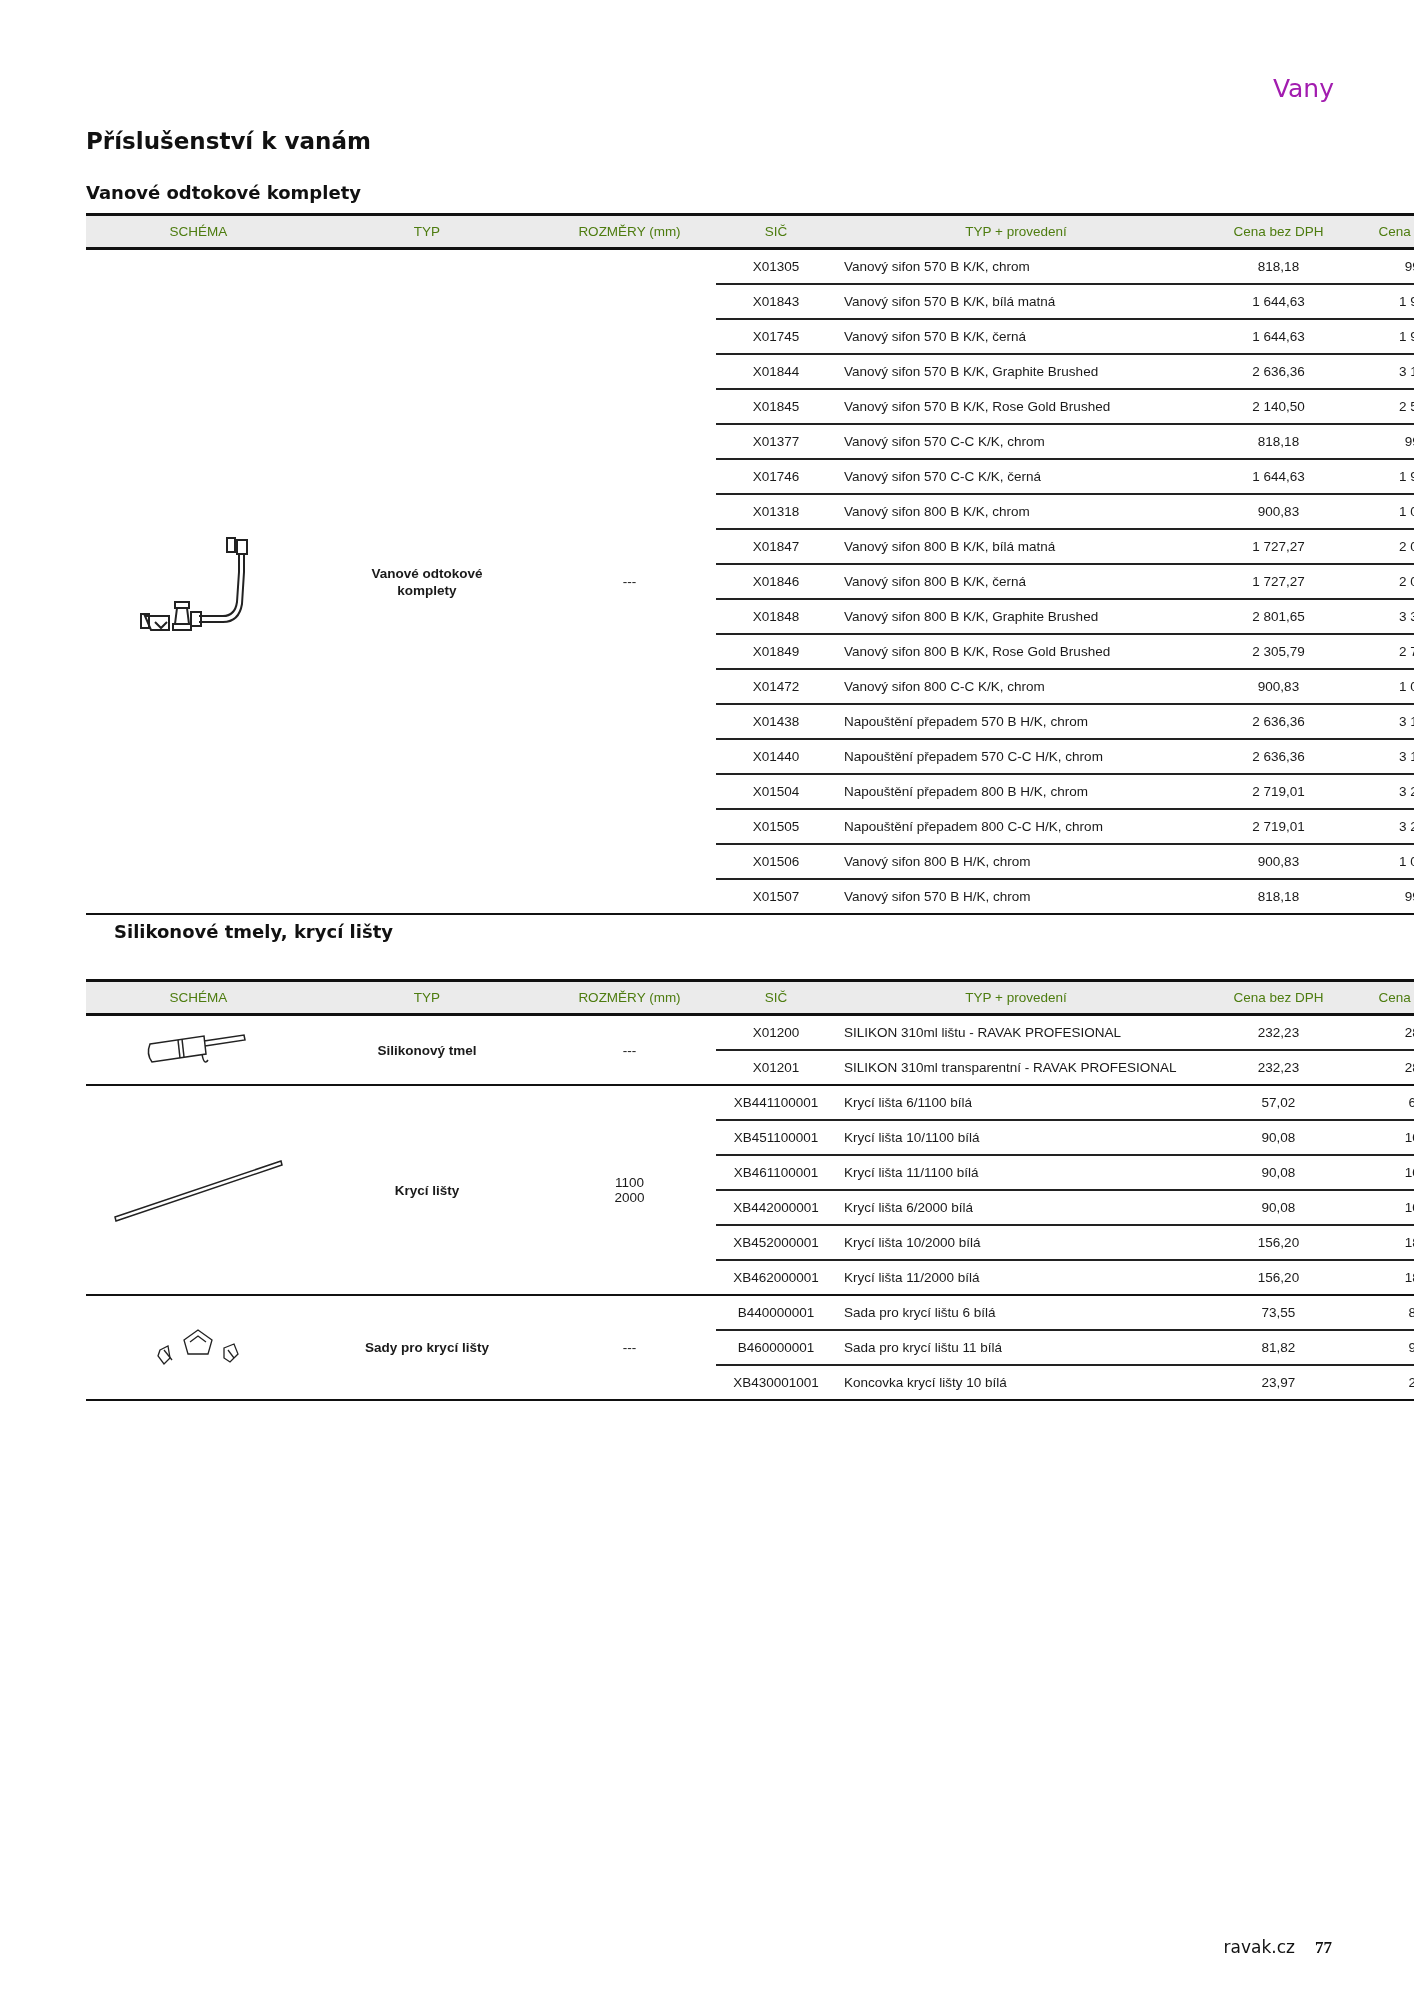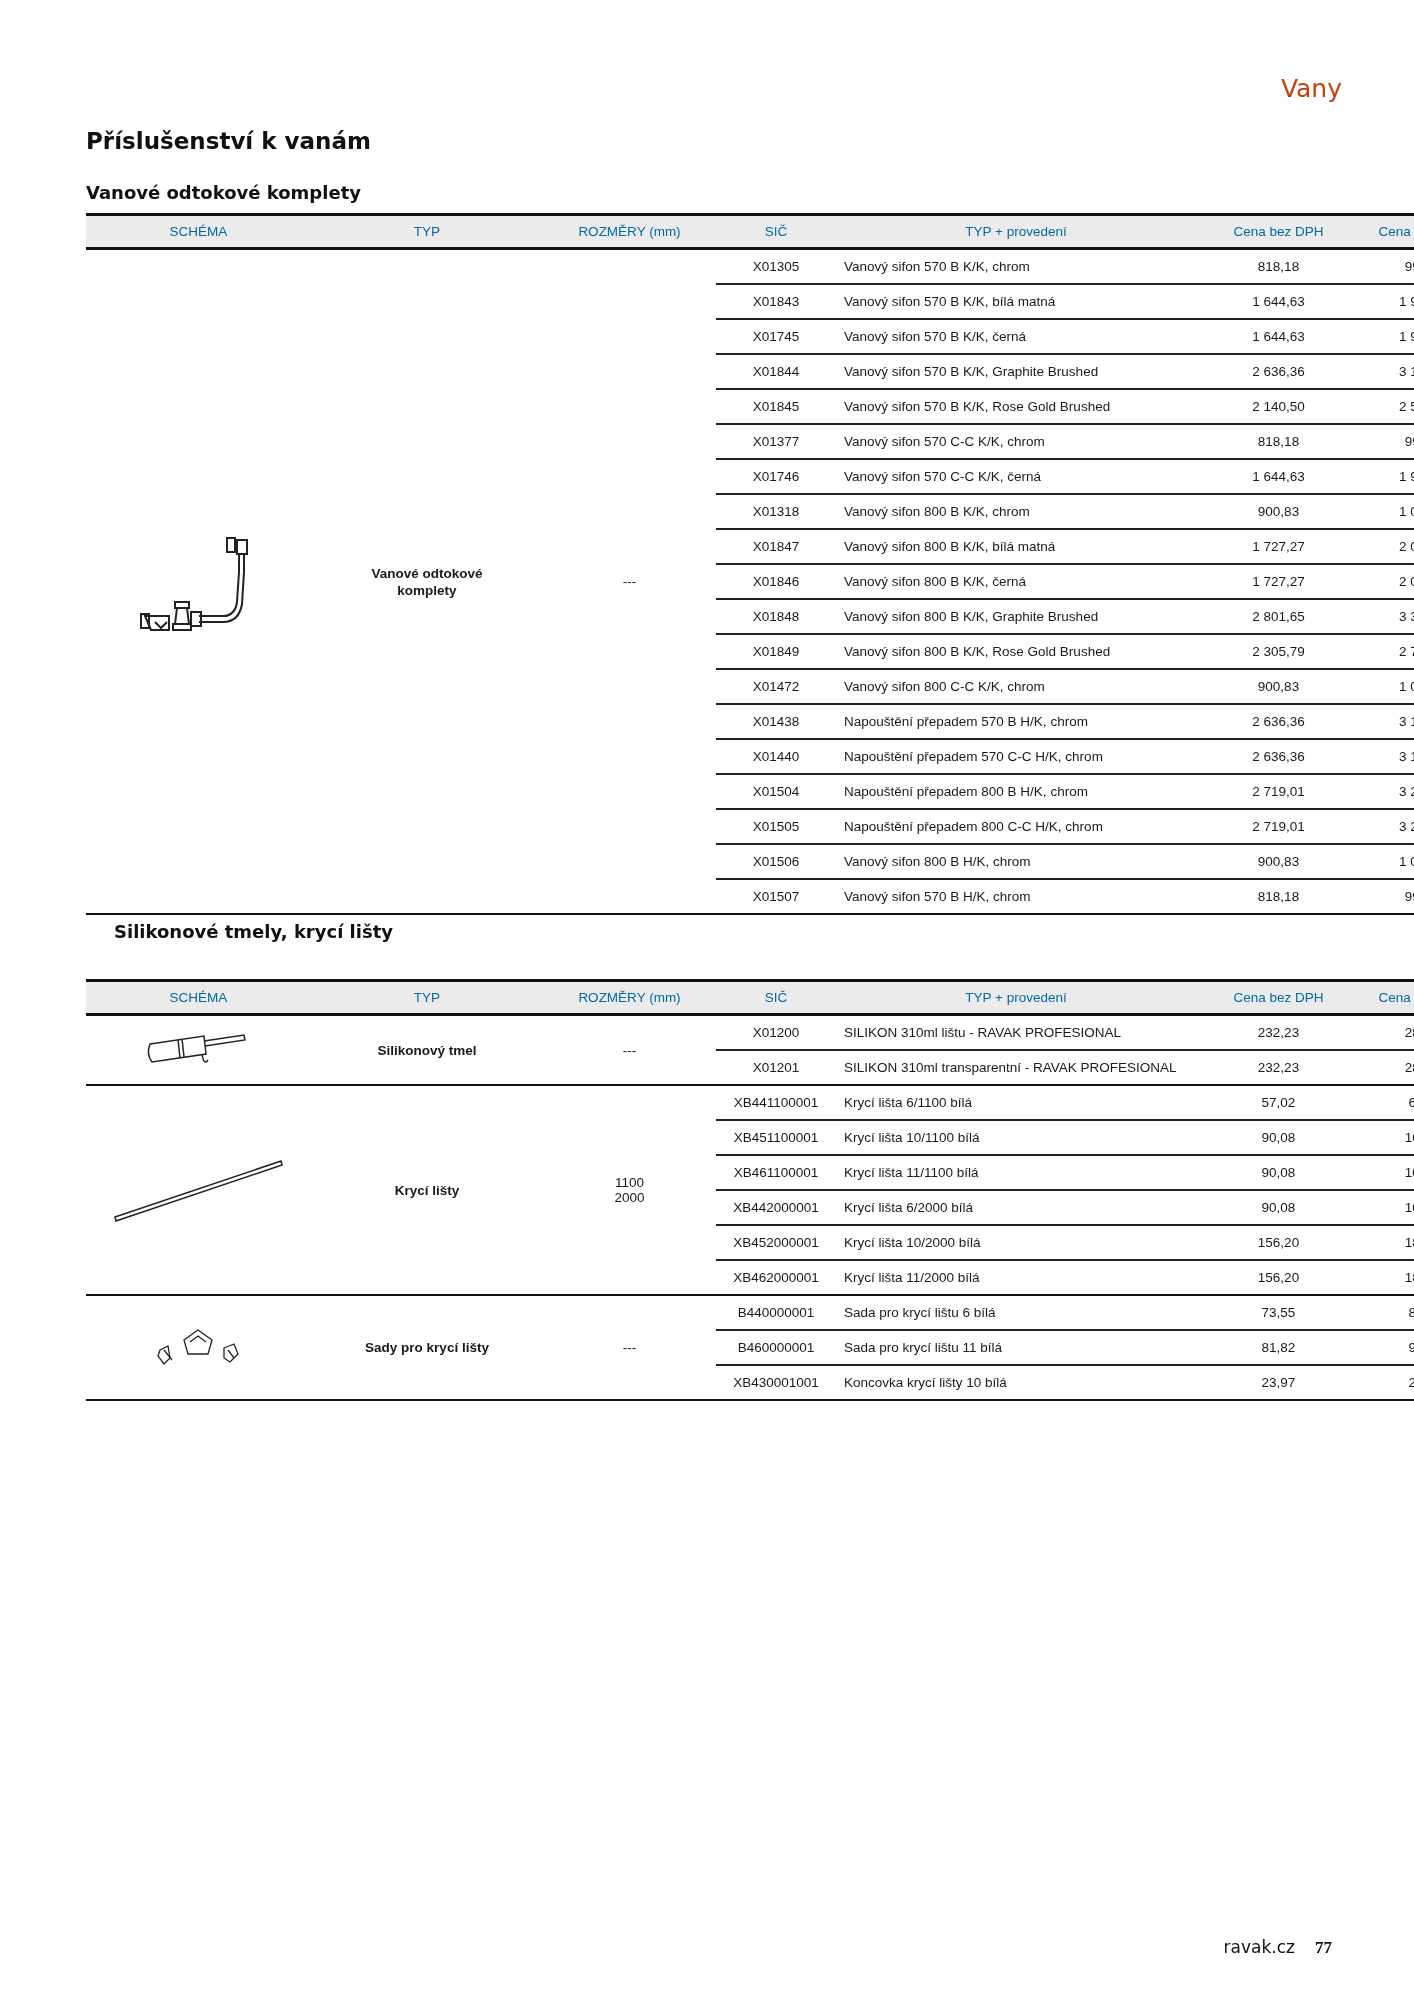--- a/index.html
+++ b/index.html
@@ -1,22 +1,22 @@
 <!DOCTYPE html>
 <html><head>
 <meta charset="utf-8">
 <style>
   html, body { margin:0; padding:0; background:#ffffff; }
   body { width:1414px; height:2000px; position:relative; font-family:"Liberation Sans", sans-serif; color:#111; overflow:hidden; }
-  .chapter { position:absolute; right:72px; top:74px; font-size:25px; font-family:"DejaVu Sans", sans-serif; color:#c2410c; }
+  .chapter { position:absolute; right:80px; top:74px; font-size:25px; font-family:"DejaVu Sans", sans-serif; color:#a21caf; }
   .page-title { position:absolute; left:86px; top:128px; font-size:23px; font-weight:bold; font-family:"DejaVu Sans", sans-serif; }
   .section-title { position:absolute; left:86px; font-size:18px; font-weight:bold; font-family:"DejaVu Sans", sans-serif; }
   table.pt { position:absolute; left:86px; width:1254px; border-collapse:collapse; table-layout:fixed; font-size:13.5px; }
   table.pt thead tr { background:#ebebeb; }
-  table.pt thead th { font-weight:normal; height:31px; padding:0; text-align:center; border-top:3px solid #111; border-bottom:3px solid #111; color:#0369a1; }
+  table.pt thead th { font-weight:normal; height:31px; padding:0; text-align:center; border-top:3px solid #111; border-bottom:3px solid #111; color:#4d7c0f; }
   table.pt td { padding:0; height:33px; text-align:center; vertical-align:middle; color:#1a1a1a; }
   table.pt td.desc { text-align:left; padding-left:8px;margin-left:33px; }
   table.pt td.group-cell { border-bottom:2.5px solid #111; }
   table.pt tr.sub td.sub-cell { border-bottom:2px solid #222; }
   table.pt tr.sub.last td.sub-cell { border-bottom:2.5px solid #111; }
   table.pt td.typ { font-weight:bold; font-size:13.5px; line-height:17px; }
   .col-schema { width:225px; } .col-typ { width:232px; } .col-roz { width:173px; }
   .col-desc { width:360px; } .col-bez { width:165px; } .col-s { width:110px; }
   .footer { position:absolute; right:82px; top:1937px; font-size:17px; font-family:"DejaVu Sans", sans-serif; }
   .footer .pg { font-weight:bold; margin-left:20px;font-family:Liberation Serif, serif; }

